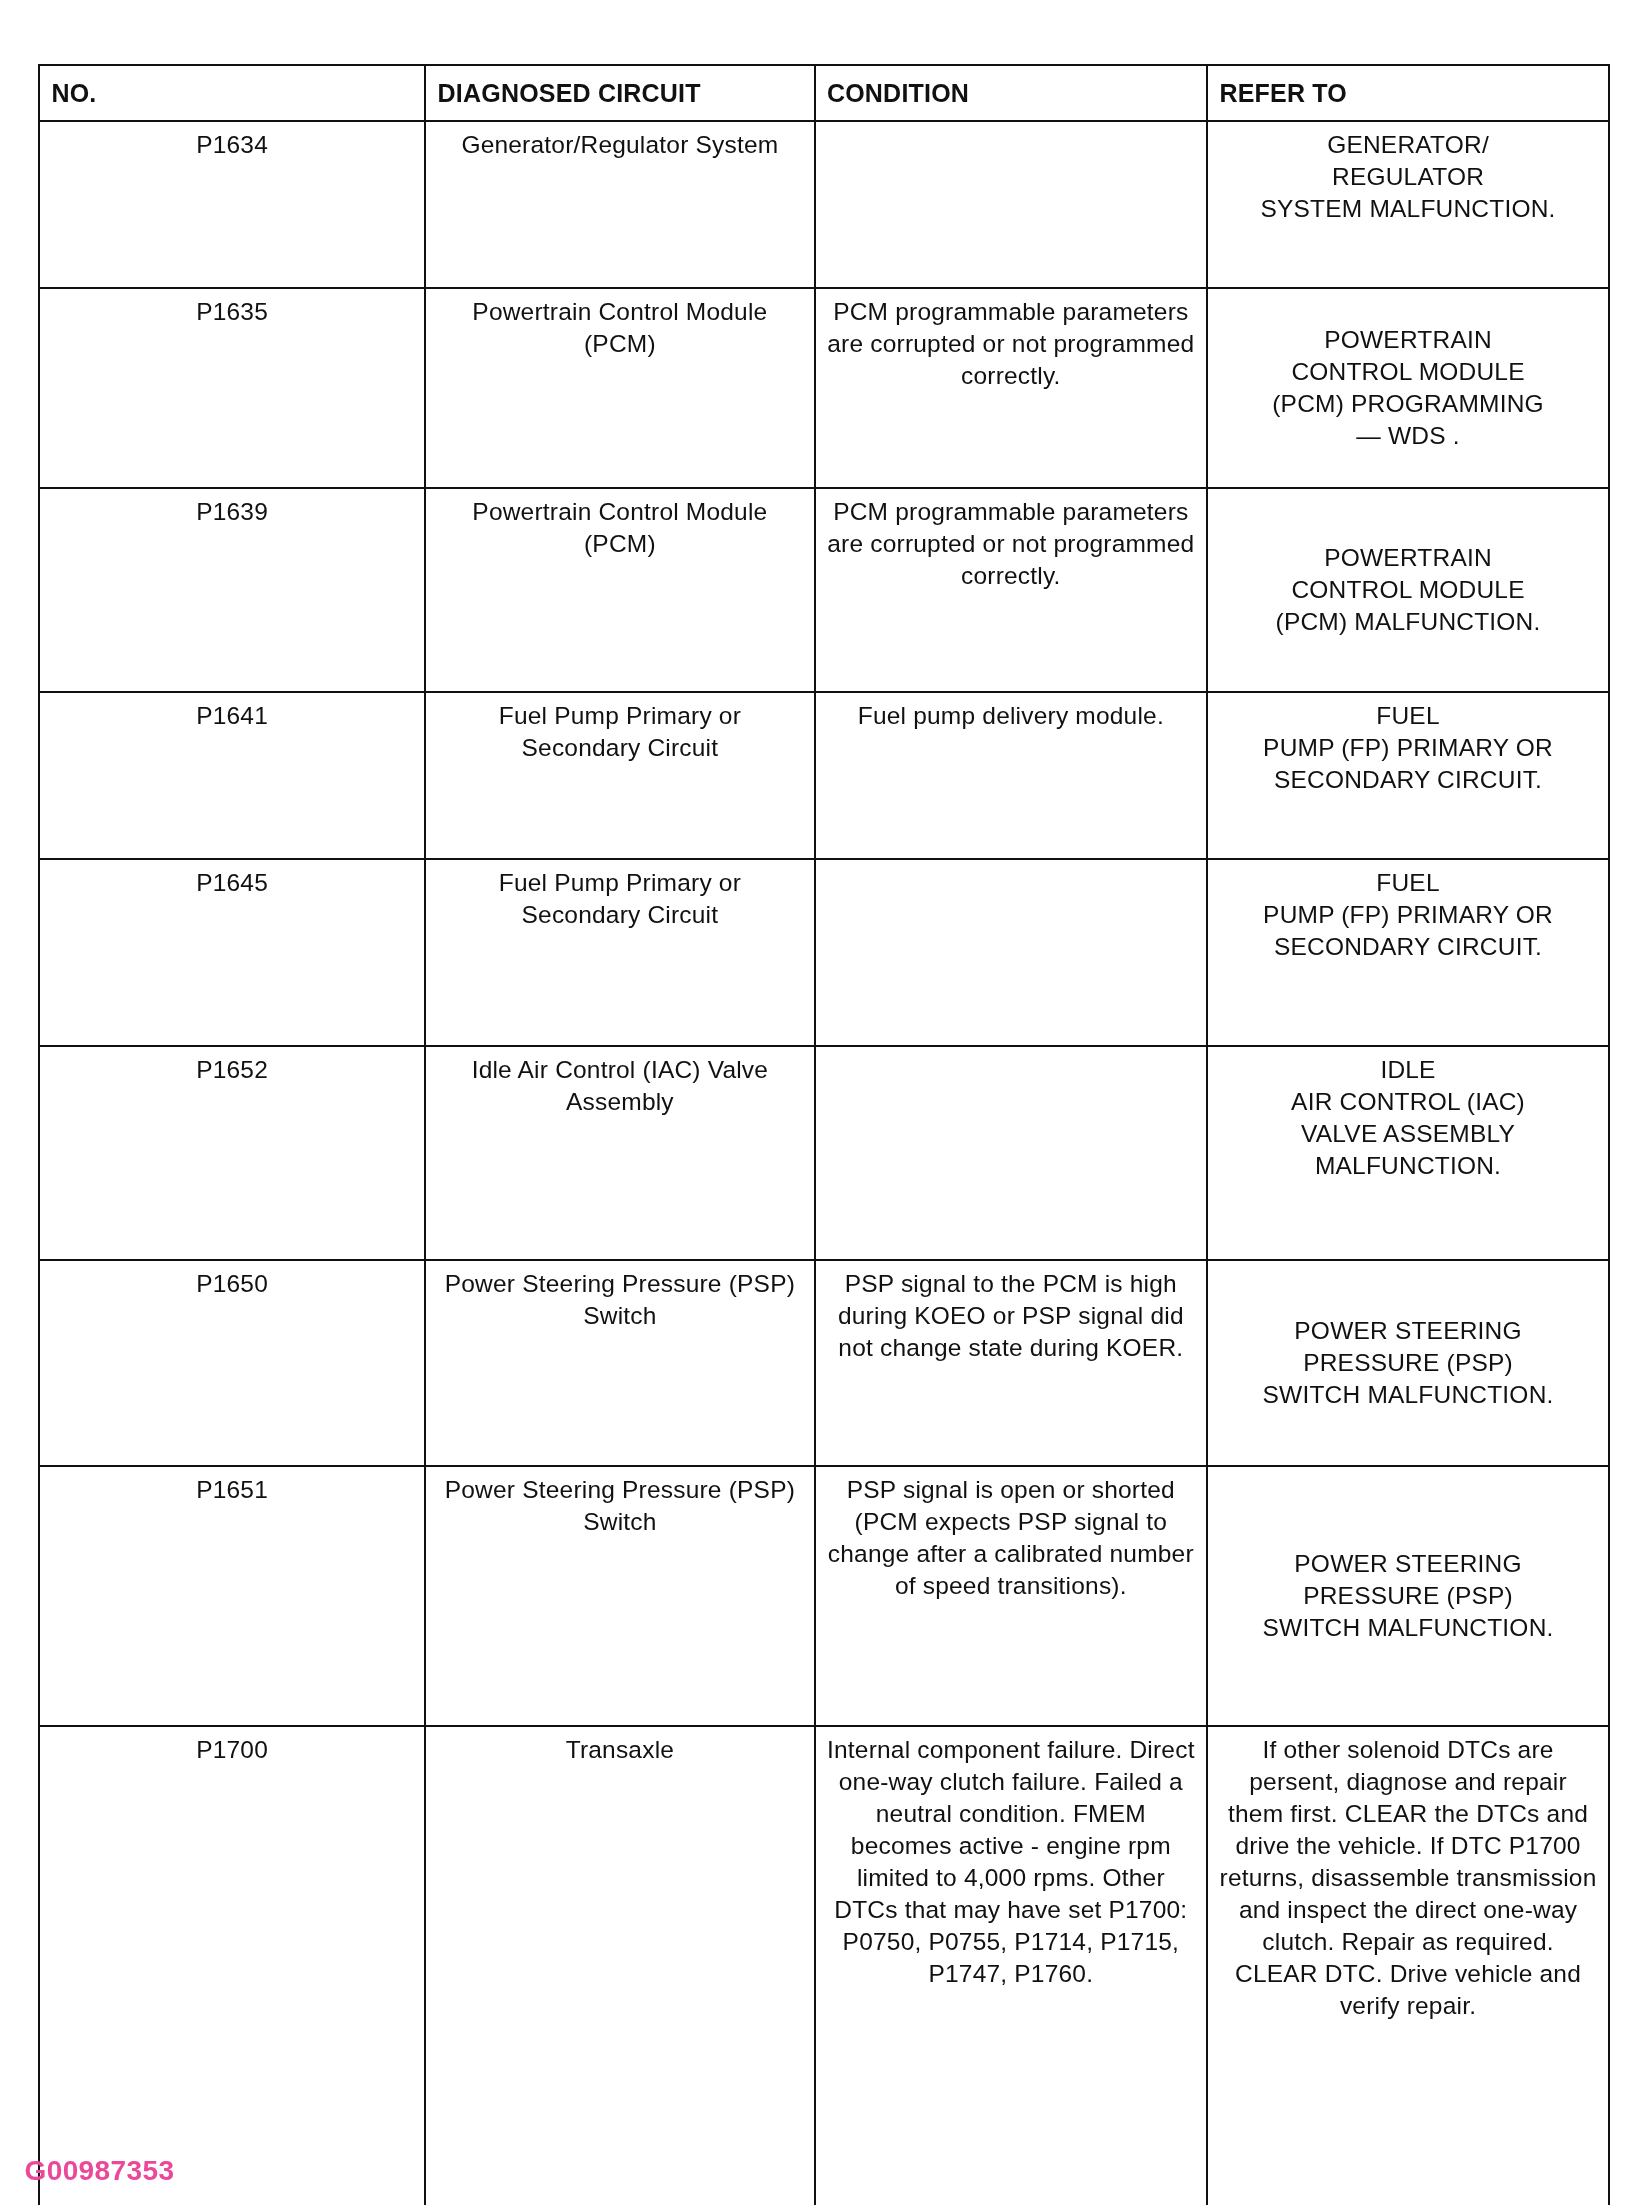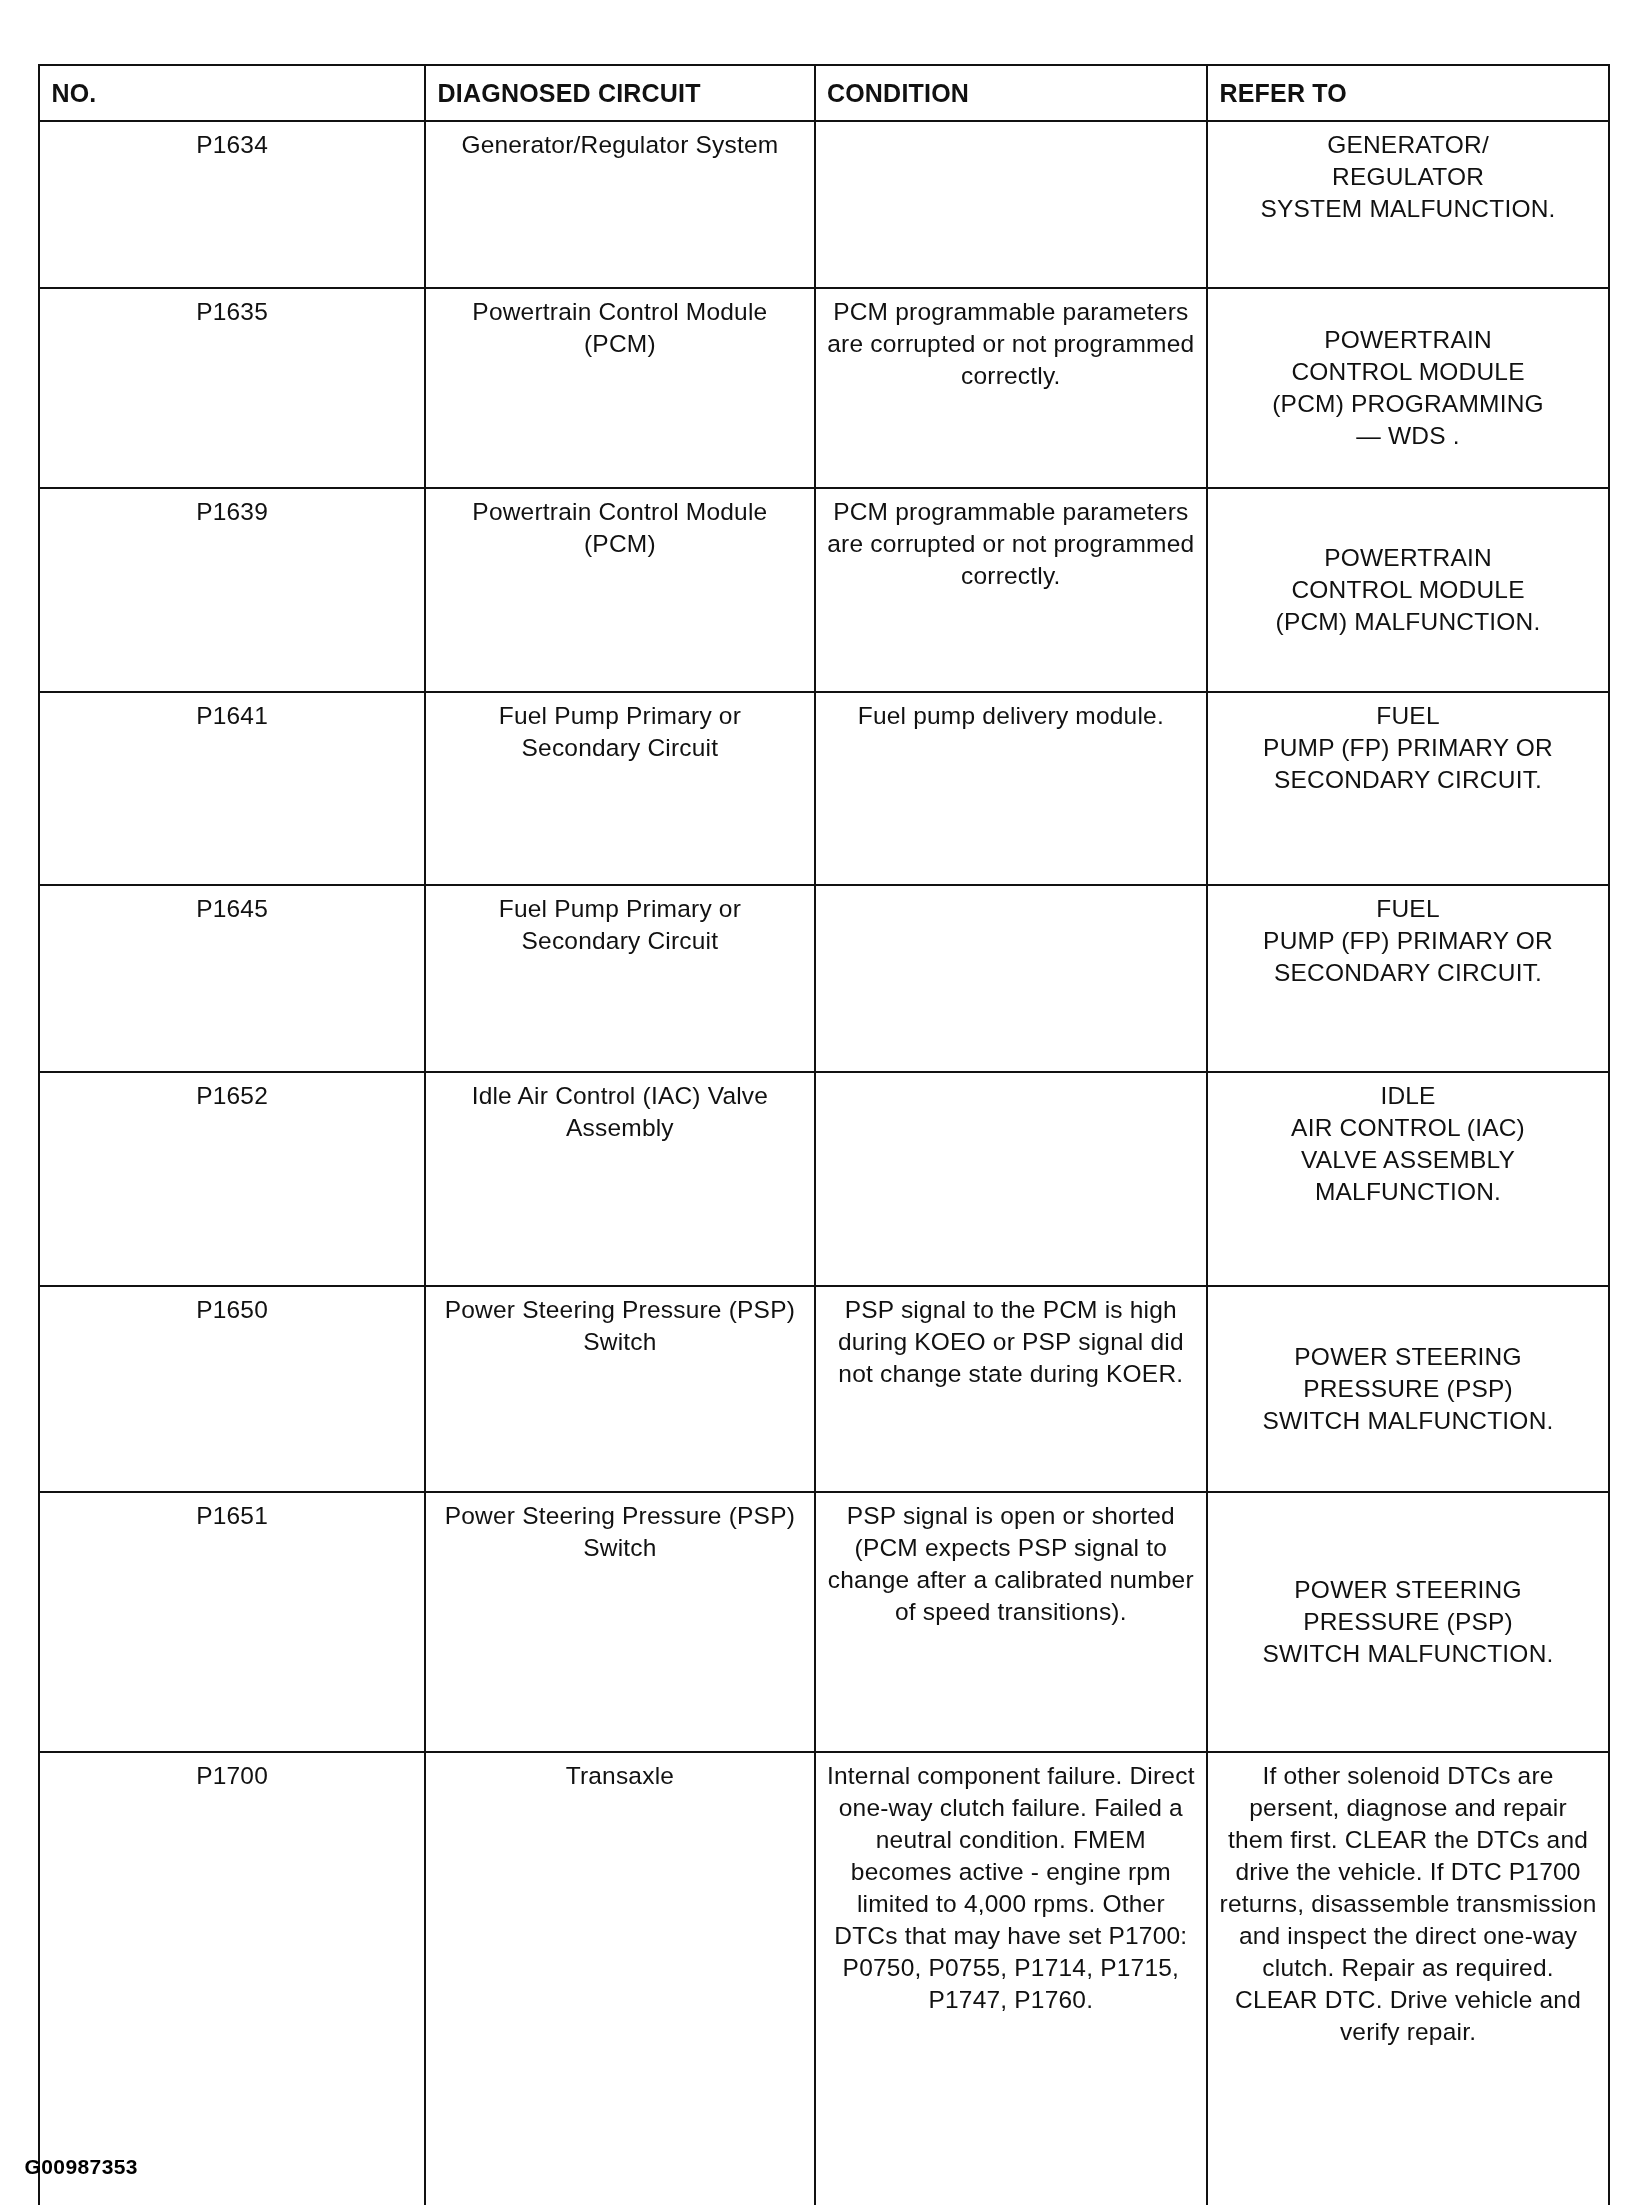--- a/index.html
+++ b/index.html
@@ -43,34 +43,34 @@
     vertical-align: middle;
     white-space: nowrap;
     overflow: hidden;
     margin-left: 18px;
   }
   .dtc td.mid { vertical-align: middle; }
   
   tr.r-p1634 { height: 167px; }
   tr.r-p1635 { height: 200px; }
   tr.r-p1639 { height: 204px; }
-  tr.r-p1641 { height: 193px; }
+  tr.r-p1641 { height: 167px; }
   tr.r-p1645 { height: 187px; }
   tr.r-p1652 { height: 214px; }
   tr.r-p1650 { height: 206px; }
   tr.r-p1651 { height: 260px; }
   tr.r-p1700 { height: 500px; }
   .figure-code {
     position: absolute;
     left: 24.5px;
     top: 2155px;
-    font-size: 21px;
+    font-size: 28px;
     font-weight: bold;
     letter-spacing: 0.4px;
-    color: #000000;
+    color: #ec4899;
   }
 </style>
 </head>
 <body>
 
 <div class="page">
 
   <table class="dtc">
     <colgroup>
       <col class="c-no">

